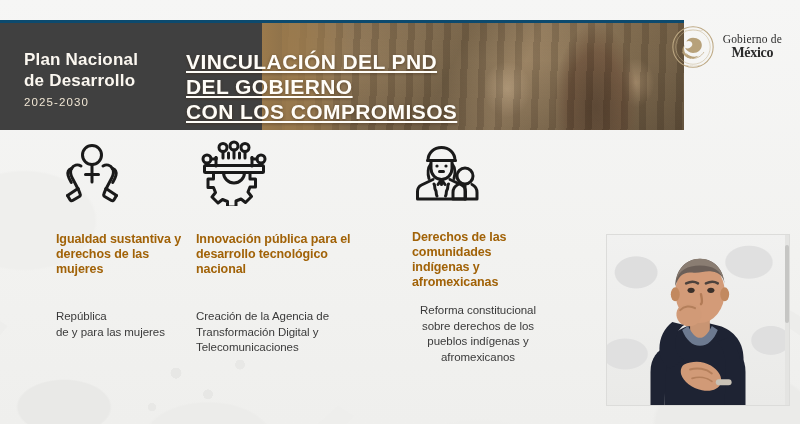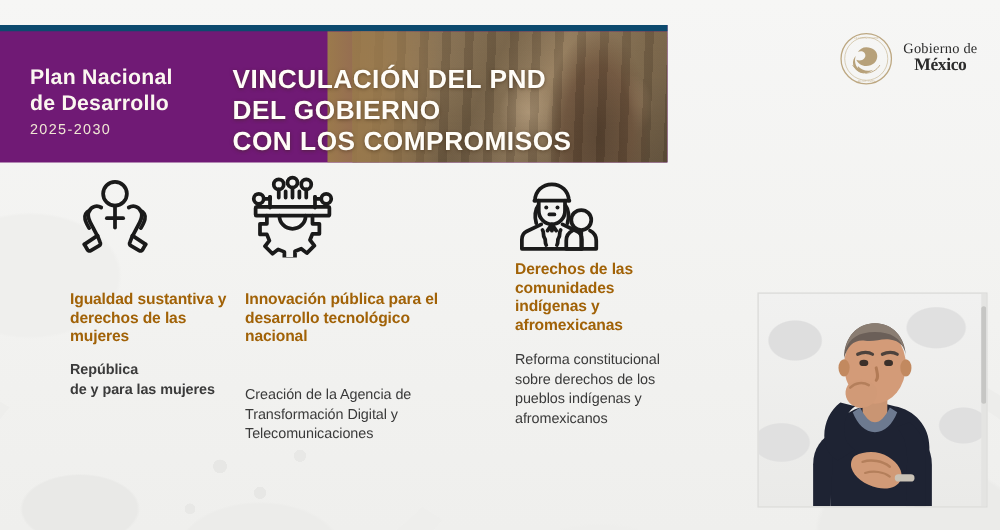--- a/index.html
+++ b/index.html
@@ -40,24 +40,24 @@
   .bg-swirl2 {
     position:absolute; right:-70px; bottom:-90px; width:330px; height:230px;
     border-radius:52% 48% 50% 50%;
     border:16px solid #ededeb;
     border-left-color:transparent; border-bottom-color:transparent;
     transform:rotate(18deg);
   }
 
   
   .banner {
-    position:absolute; left:0; top:20px; width:534px; height:110px;
-    background:#701a75;
+    position:absolute; left:0; top:20px; width:684px; height:110px;
+    background:#404040;
     overflow:hidden;
-    border-top:5px solid #0c4a6e;
+    border-top:3px solid #0c4a6e;
   }
   .banner-photo {
     position:absolute; left:282px; top:0; right:0; bottom:0;
     background:
       linear-gradient(90deg, rgba(155,122,76,1) 0%, rgba(155,122,76,.55) 14%, rgba(155,122,76,.22) 40%, rgba(140,110,70,.25) 100%),
       radial-gradient(ellipse 60px 120px at 78% 78%, #4e3524 0%, #6b4a32 45%, transparent 70%),
       radial-gradient(ellipse 34px 40px at 56% 62%, #c9ab84 0%, transparent 70%),
       radial-gradient(ellipse 26px 34px at 88% 56%, #b2926b 0%, transparent 72%),
       linear-gradient(115deg,#a98a60 0%, #8d7250 22%, #6f5a3e 42%, #a28560 58%, #7d6545 78%, #5e4c35 100%);
     filter:saturate(.8);
@@ -83,20 +83,21 @@
   }
   .plan-years {
     margin-top:5px; font-size:11.5px; letter-spacing:1.1px;
     color:#f0e6d4; font-weight:normal;
   }
   .banner-title {
     position:absolute; left:186px; top:26px; z-index:4;
     color:#fffdf8; font-weight:bold;
     font-size:21px; line-height:25px; letter-spacing:.4px;
     text-shadow:0 1px 3px rgba(60,40,20,.55);
+    text-decoration:underline;
   }
   .banner-title div { white-space:nowrap; }
 
   
   .gob-logo {
     position:absolute; right:18px; top:26px;
     display:flex; align-items:center; gap:9px;text-align:center;
   }
   .gob-seal { width:42px; height:42px; flex:0 0 auto; }
   .gob-text { line-height:1; color:#2b2b2b; }
@@ -109,27 +110,27 @@
   .col-1 { left:56px; width:140px; }
   .col-2 { left:196px; width:172px; }
   .col-3 { left:412px; width:132px; }
   .col-icon { height:68px; display:flex; align-items:flex-start; }
   .col-title {
     color:#a16207; font-weight:bold; font-size:12.5px; line-height:15px;
     letter-spacing:-.1px;
   }
   .col-1 .col-title { margin-top:24px; }
   .col-2 .col-title { margin-top:24px; }
-  .col-3 .col-title { }
+  .col-3 .col-title { margin-top:22px; }
   .col-body {
     color:#3a3a3a; font-size:11.5px; line-height:15.5px; letter-spacing:-.05px;
   }
-  .col-1 .col-body { margin-top:12px;font-weight:bold; }
+  .col-1 .col-body { margin-top:32px; }
   .col-2 .col-body { margin-top:32px; }
-  .col-3 .col-body { margin-top:13px; }
+  .col-3 .col-body { margin-top:13px;text-align:center; }
 
   
   .interpreter {
     position:absolute; left:606px; top:234px; width:184px; height:172px;
     background:#e9e9e7; overflow:hidden;
     border:1px solid #dcdcda;
   }
   .int-bg {
     position:absolute; inset:0;
     background:

